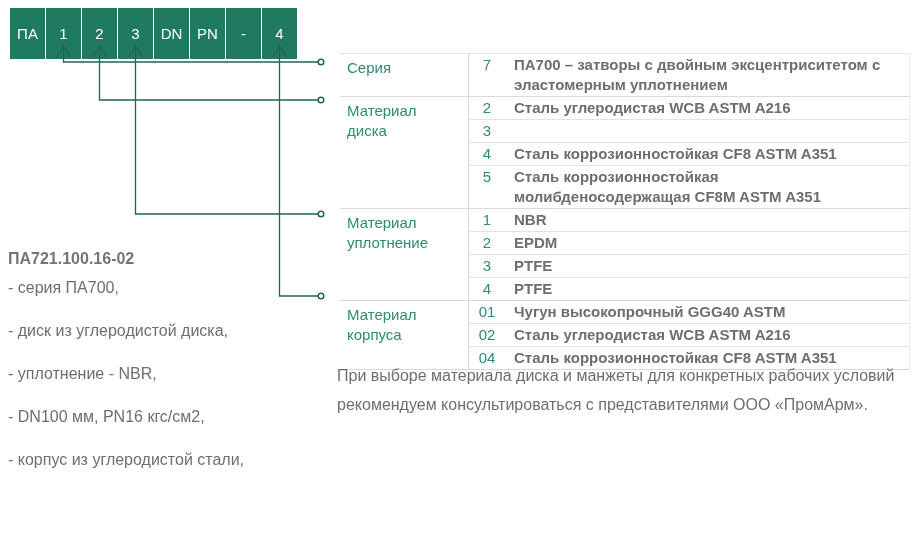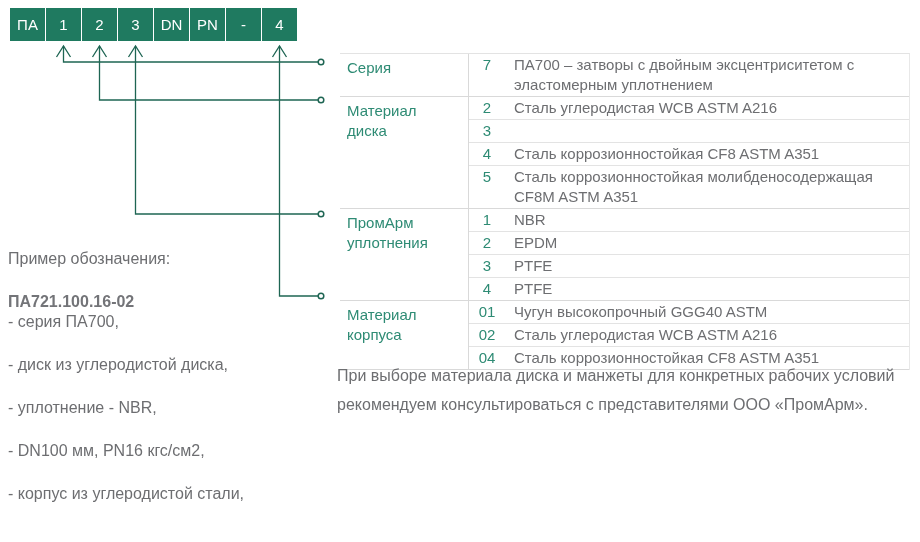--- a/index.html
+++ b/index.html
@@ -13,21 +13,21 @@
   html,body{margin:0;padding:0;}
   body{
     width:920px;height:542px;position:relative;background:#ffffff;
     font-family:"Liberation Sans", sans-serif;overflow:hidden;
   }
   
   .code-boxes{
     position:absolute;left:10px;top:8px;display:flex;gap:1px;
   }
   .code-box{
-    width:35px;height:33px;background:var(--box-green);color:#ffffff;
+    width:35px;height:51px;background:var(--box-green);color:#ffffff;
     display:flex;align-items:center;justify-content:center;
     font-size:15px;
   }
   
   .connectors{
     position:absolute;left:0;top:0;width:920px;height:542px;
     pointer-events:none;
   }
   .connectors polyline,.connectors path{
     fill:none;stroke:var(--line-teal);stroke-width:1.3;
@@ -51,26 +51,27 @@
   .group-rows{flex:1;border-left:1px solid var(--divider);min-width:0;}
   .srow{display:flex;}
   .srow + .srow{border-top:1px solid var(--divider-light);}
   .row-code{
     width:36px;flex:none;text-align:center;color:var(--accent-green);
     font-size:15px;line-height:20px;padding:1px 0;
   }
   .row-desc{
     flex:1;color:var(--text-gray);font-size:15px;line-height:20px;
     padding:1px 10px 1px 9px;
+    font-weight:bold;
   }
   
   .example{position:absolute;left:8px;top:249px;width:320px;color:var(--text-gray);}
   .ex-title{font-size:16px;line-height:20px;margin-bottom:23px;}
   .ex-code{font-size:16px;line-height:20px;font-weight:bold;color:#737478;}
-  .ex-line{font-size:16px;line-height:20px;margin-bottom:23px;}
+  .ex-line{font-size:16px;line-height:20px;margin-bottom:23px;margin-top:9px;}
   
   .note{
     position:absolute;left:337px;top:361px;width:570px;
     color:var(--text-gray);font-size:16px;line-height:29px;
   }
 </style>
 </head>
 <body>
 
 <div class="code-boxes">
@@ -131,21 +132,21 @@
           <div class="row-code">4</div>
           <div class="row-desc">Сталь коррозионностойкая CF8 ASTM A351</div>
         </div>
         <div class="srow">
           <div class="row-code">5</div>
           <div class="row-desc">Сталь коррозионностойкая молибденосодержащая CF8M ASTM A351</div>
         </div>
       </div>
     </div>
     <div class="group">
-      <div class="group-cat">ПромАрм уплотнения</div>
+      <div class="group-cat">Материал уплотнение</div>
       <div class="group-rows">
         <div class="srow">
           <div class="row-code">1</div>
           <div class="row-desc">NBR</div>
         </div>
         <div class="srow">
           <div class="row-code">2</div>
           <div class="row-desc">EPDM</div>
         </div>
         <div class="srow">
@@ -171,21 +172,20 @@
         </div>
         <div class="srow">
           <div class="row-code">04</div>
           <div class="row-desc">Сталь коррозионностойкая CF8 ASTM A351</div>
         </div>
       </div>
     </div>
   </div>
 
 <div class="example">
-  <div class="ex-title">Пример обозначения:</div>
   <div class="ex-code">ПА721.100.16-02</div>
   <div>
       <div class="ex-line">- серия ПА700,</div>
       <div class="ex-line">- диск из углеродистой диска,</div>
       <div class="ex-line">- уплотнение - NBR,</div>
       <div class="ex-line">- DN100 мм, PN16 кгс/см2,</div>
       <div class="ex-line">- корпус из углеродистой стали,</div>
     </div>
 </div>
 

